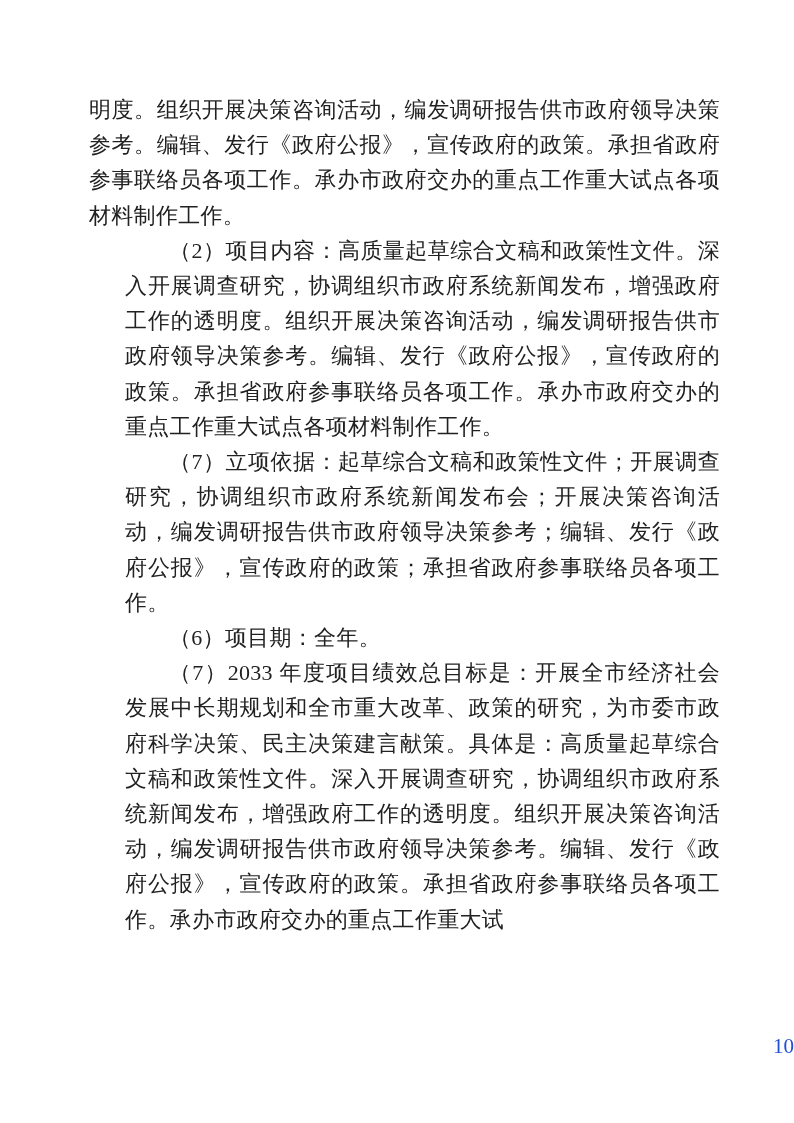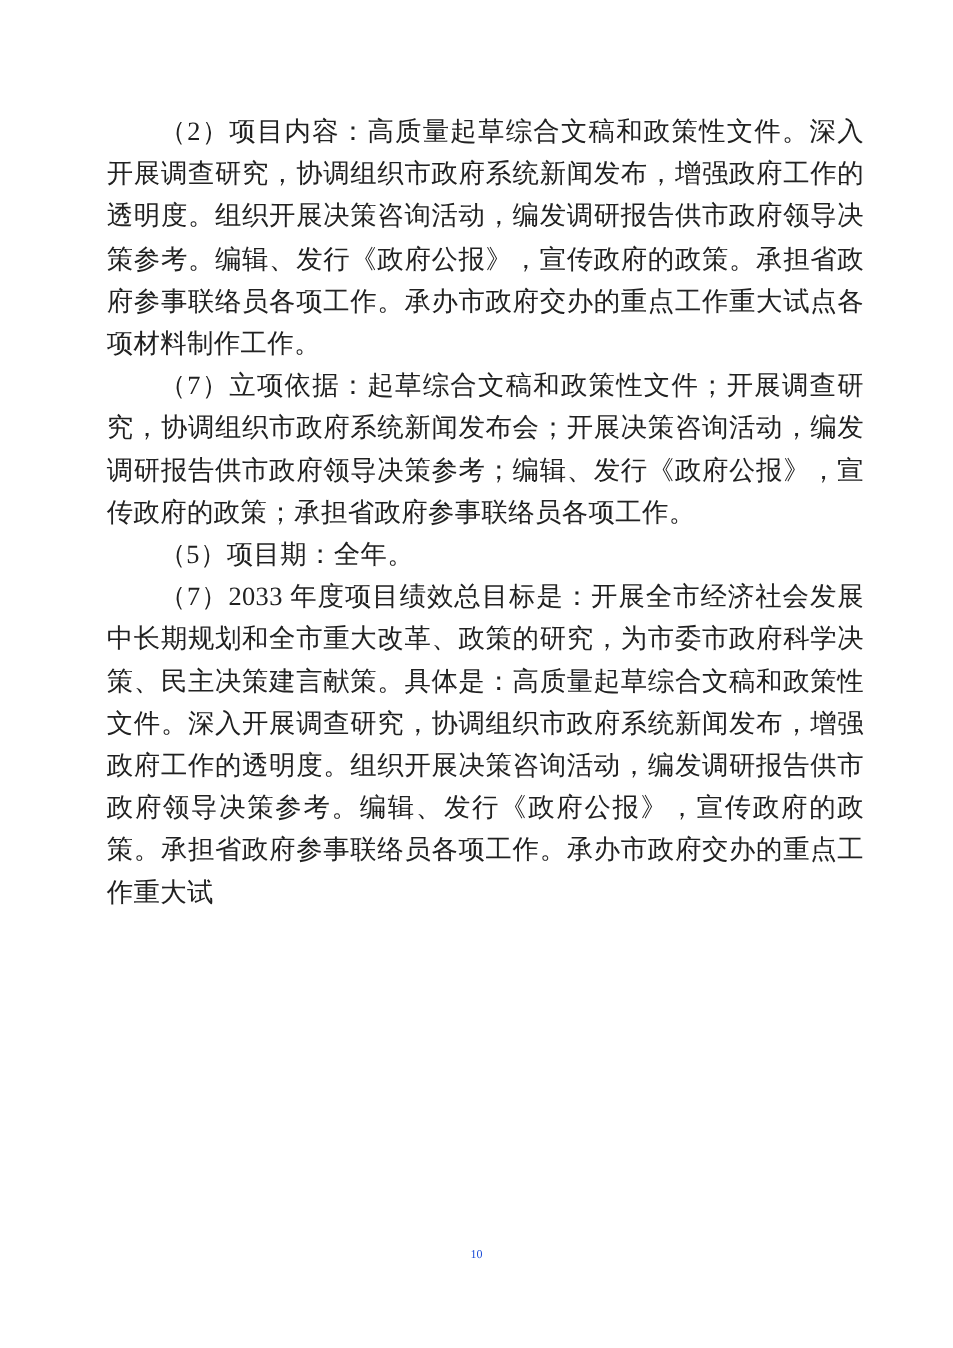--- a/index.html
+++ b/index.html
@@ -26,37 +26,39 @@
     text-align: justify;
     text-justify: inter-character;
     letter-spacing: 0.3px;
   }
   .content p {
     margin: 0;
     padding: 0;
   }
   .content p.indent {
     text-indent: 2em;
+    margin-left: 36px;
   }
   .footer {
     position: absolute;
     top: 1036px;
     left: 0;
     width: 100%;
-    text-align: center;
-    font-size: 10px;
+    text-align: right;
+    font-size: 21px;
     line-height: 20px;
     color: #1d4ed8;
     font-family: "Liberation Serif", "DejaVu Serif", serif;
   }
 </style>
 </head>
 <body>
 
 <div class="page">
   <div class="content">
+    <p class="para">明度。组织开展决策咨询活动，编发调研报告供市政府领导决策参考。编辑、发行《政府公报》，宣传政府的政策。承担省政府参事联络员各项工作。承办市政府交办的重点工作重大试点各项材料制作工作。</p>
     <p class="para indent">（2）项目内容：高质量起草综合文稿和政策性文件。深入开展调查研究，协调组织市政府系统新闻发布，增强政府工作的透明度。组织开展决策咨询活动，编发调研报告供市政府领导决策参考。编辑、发行《政府公报》，宣传政府的政策。承担省政府参事联络员各项工作。承办市政府交办的重点工作重大试点各项材料制作工作。</p>
     <p class="para indent">（7）立项依据：起草综合文稿和政策性文件；开展调查研究，协调组织市政府系统新闻发布会；开展决策咨询活动，编发调研报告供市政府领导决策参考；编辑、发行《政府公报》，宣传政府的政策；承担省政府参事联络员各项工作。</p>
-    <p class="para indent">（5）项目期：全年。</p>
+    <p class="para indent">（6）项目期：全年。</p>
     <p class="para indent">（7）2033 年度项目绩效总目标是：开展全市经济社会发展中长期规划和全市重大改革、政策的研究，为市委市政府科学决策、民主决策建言献策。具体是：高质量起草综合文稿和政策性文件。深入开展调查研究，协调组织市政府系统新闻发布，增强政府工作的透明度。组织开展决策咨询活动，编发调研报告供市政府领导决策参考。编辑、发行《政府公报》，宣传政府的政策。承担省政府参事联络员各项工作。承办市政府交办的重点工作重大试</p>
   </div>
   <div class="footer">10</div>
 </div>
 
 </body></html>

